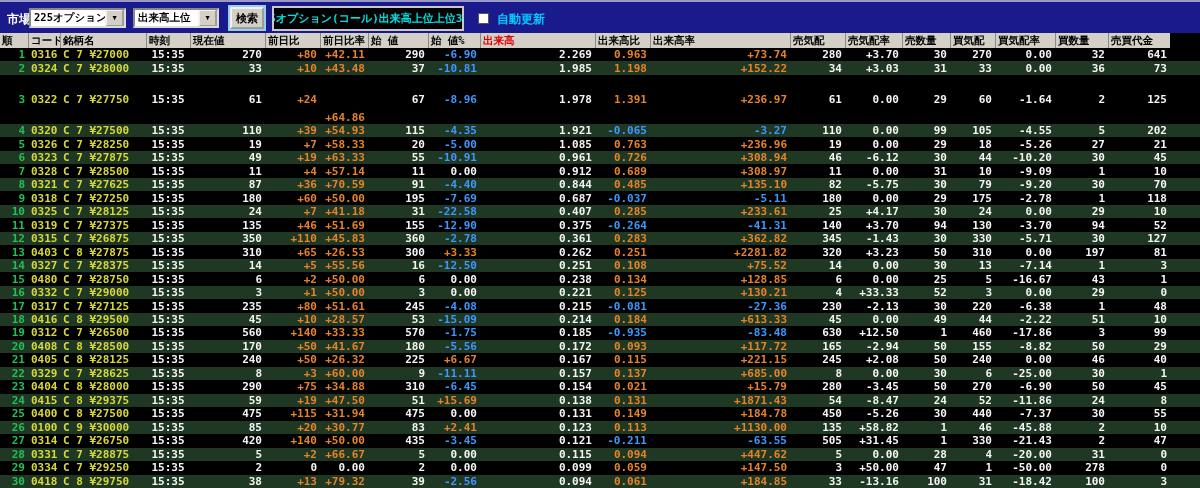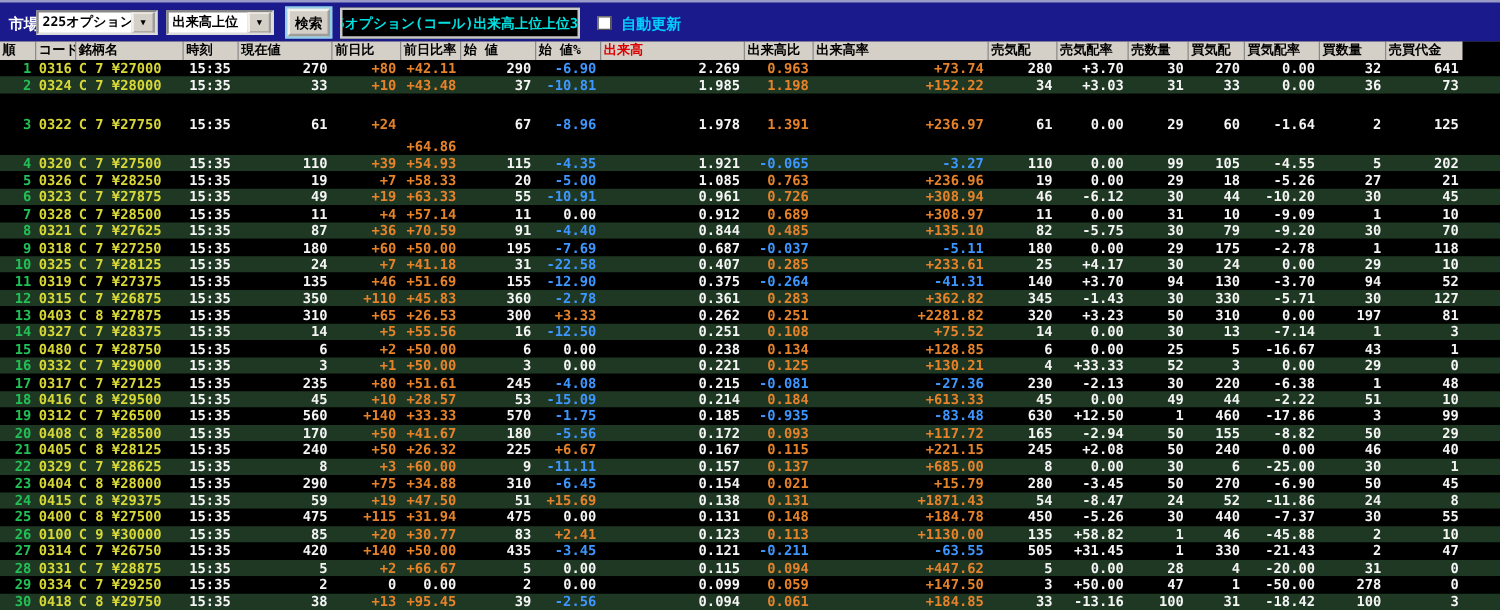--- a/index.html
+++ b/index.html
@@ -619,21 +619,21 @@
         <div class="cell al-r c-green" style="width: 28px;">25</div>
         <div class="cell al-l c-yellow" style="width: 32px;">0400</div>
         <div class="cell al-l c-yellow" style="width: 86px;">C 8 ¥27500</div>
         <div class="cell al-c c-white" style="width: 44px;">15:35</div>
         <div class="cell al-r c-white" style="width: 75px;">475</div>
         <div class="cell al-r c-orange" style="width: 55px;">+115</div>
         <div class="cell al-r c-orange" style="width: 48px;">+31.94</div>
         <div class="cell al-r c-white" style="width: 60px;">475</div>
         <div class="cell al-r c-white" style="width: 52px;">0.00</div>
         <div class="cell al-r c-white" style="width: 115px;">0.131</div>
-        <div class="cell al-r c-orange" style="width: 55px;">0.148</div>
+        <div class="cell al-r c-orange" style="width: 55px;">0.149</div>
         <div class="cell al-r c-orange" style="width: 140px;">+184.78</div>
         <div class="cell al-r c-white" style="width: 55px;">450</div>
         <div class="cell al-r c-white" style="width: 57px;">-5.26</div>
         <div class="cell al-r c-white" style="width: 48px;">30</div>
         <div class="cell al-r c-white" style="width: 45px;">440</div>
         <div class="cell al-r c-white" style="width: 60px;">-7.37</div>
         <div class="cell al-r c-white" style="width: 53px;">30</div>
         <div class="cell al-r c-white" style="width: 62px;">55</div>
       </div>
       <div class="row even">
@@ -720,21 +720,21 @@
         <div class="cell al-r c-white" style="width: 53px;">278</div>
         <div class="cell al-r c-white" style="width: 62px;">0</div>
       </div>
       <div class="row even">
         <div class="cell al-r c-green" style="width: 28px;">30</div>
         <div class="cell al-l c-yellow" style="width: 32px;">0418</div>
         <div class="cell al-l c-yellow" style="width: 86px;">C 8 ¥29750</div>
         <div class="cell al-c c-white" style="width: 44px;">15:35</div>
         <div class="cell al-r c-white" style="width: 75px;">38</div>
         <div class="cell al-r c-orange" style="width: 55px;">+13</div>
-        <div class="cell al-r c-orange" style="width: 48px;">+95.45</div>
+        <div class="cell al-r c-orange" style="width: 48px;">+79.32</div>
         <div class="cell al-r c-white" style="width: 60px;">39</div>
         <div class="cell al-r c-blue" style="width: 52px;">-2.56</div>
         <div class="cell al-r c-white" style="width: 115px;">0.094</div>
         <div class="cell al-r c-orange" style="width: 55px;">0.061</div>
         <div class="cell al-r c-orange" style="width: 140px;">+184.85</div>
         <div class="cell al-r c-white" style="width: 55px;">33</div>
         <div class="cell al-r c-white" style="width: 57px;">-13.16</div>
         <div class="cell al-r c-white" style="width: 48px;">100</div>
         <div class="cell al-r c-white" style="width: 45px;">31</div>
         <div class="cell al-r c-white" style="width: 60px;">-18.42</div>

